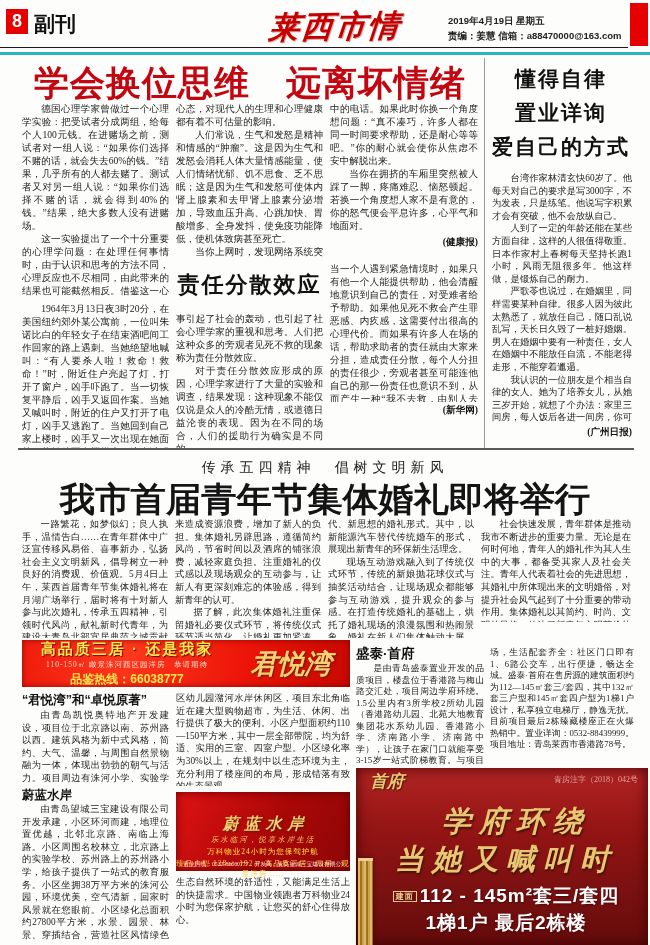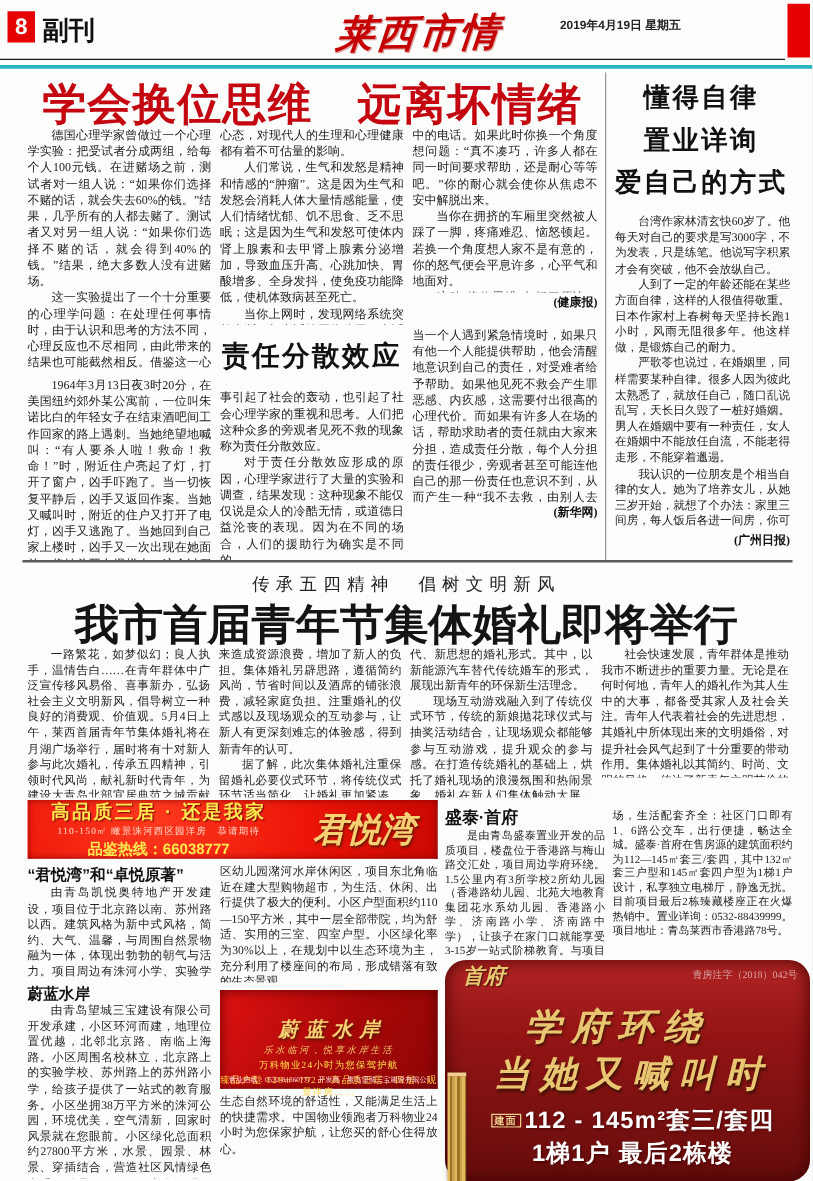--- a/index.html
+++ b/index.html
@@ -69,20 +69,21 @@
 </head>
 <body>
 
 <div class="page">
 
   <div class="abs pnum" style="left:6px;top:9px;width:22px;height:25px;">8</div>
   <div class="abs section-title" style="left:34px;top:10px;">副刊</div>
   <div class="abs masthead" style="left:255px;top:6px;width:160px;">莱西市情</div>
   <div class="abs hmeta" style="left:448px;top:13px;width:180px;">
     <div>2019年4月19日 星期五</div>
+    <div>责编：姜慧 信箱：a88470000@163.com</div>
   </div>
   <div class="abs corner-red" style="left:630px;top:3px;width:18px;height:43px;"></div>
   <div class="abs rule-black" style="left:0;top:47px;width:628px;"></div>
   <div class="abs rule-cyan" style="left:0;top:52px;width:650px;"></div>
 
   <div class="abs headline-red" style="left:20px;top:60px;width:460px;">学会换位思维　远离坏情绪</div>
 
   <div class="abs btxt" style="left:22px;top:102px;width:147px;height:196px;">
     <p>德国心理学家曾做过一个心理学实验：把受试者分成两组，给每个人100元钱。在进赌场之前，测试者对一组人说：“如果你们选择不赌的话，就会失去60%的钱。”结果，几乎所有的人都去赌了。测试者又对另一组人说：“如果你们选择不赌的话，就会得到40%的钱。”结果，绝大多数人没有进赌场。</p>
     <p>这一实验提出了一个十分重要的心理学问题：在处理任何事情时，由于认识和思考的方法不同，心理反应也不尽相同，由此带来的结果也可能截然相反。借鉴这一心理效应，用换位思维的方式来调节</p>
@@ -182,24 +183,24 @@
   </div>
 
   <div class="abs adv-head" style="left:356px;top:645px;font-size:13.5px;">盛泰·首府</div>
   <div class="abs btxt btxt-sm" style="left:356px;top:663px;width:128px;height:102px;font-size:8.8px;line-height:11.5px;">
     <p>是由青岛盛泰置业开发的品质项目，楼盘位于香港路与梅山路交汇处，项目周边学府环绕。1.5公里内有3所学校2所幼儿园（香港路幼儿园、北苑大地教育集团花水系幼儿园、香港路小学、济南路小学、济南路中学），让孩子在家门口就能享受3-15岁一站式阶梯教育。与项目一路之隔的有梅花山生态公园、蓝树谷四星级大酒店以及梅山路农贸市</p>
   </div>
   <div class="abs btxt btxt-sm" style="left:490px;top:647px;width:144px;height:118px;font-size:8.8px;line-height:11.5px;">
     <p class="noindent">场，生活配套齐全：社区门口即有1、6路公交车，出行便捷，畅达全城。盛泰·首府在售房源的建筑面积约为112—145㎡套三/套四，其中132㎡套三户型和145㎡套四户型为1梯1户设计，私享独立电梯厅，静逸无扰。目前项目最后2栋臻藏楼座正在火爆热销中。置业详询：0532-88439999。项目地址：青岛莱西市香港路78号。</p>
   </div>
 
-  <div class="abs ad-sf" style="left:356px;top:768px;width:292px;height:177px;border-radius:17px;">
+  <div class="abs ad-sf" style="left:356px;top:768px;width:292px;height:177px;">
     <div class="abs sf-logo" style="left:8px;top:4px;width:46px;text-align:center;">首府</div>
     <div class="abs sf-permit" style="right:10px;top:6px;">青房注字（2018）042号</div>
-    <div class="abs sf-cal" style="left:18px;top:34px;width:240px;font-family:Liberation Mono, monospace;">学府环绕</div>
+    <div class="abs sf-cal" style="left:40px;top:34px;width:240px;font-family:Liberation Mono, monospace;">学府环绕</div>
     <div class="abs sf-cal" style="left:30px;top:72px;width:240px;">当她又喊叫时</div>
     <div class="abs sf-spec" style="left:24px;top:115px;width:252px;">
       <span class="lbl">建面</span><span>112 - 145m²套三/套四</span>
     </div>
     <div class="abs sf-spec" style="left:24px;top:142px;width:252px;">1梯1户 最后2栋楼</div>
     <div class="abs sf-pillar" style="left:2px;bottom:0;width:15px;height:84px;"></div>
   </div>
 
 </div>
 

